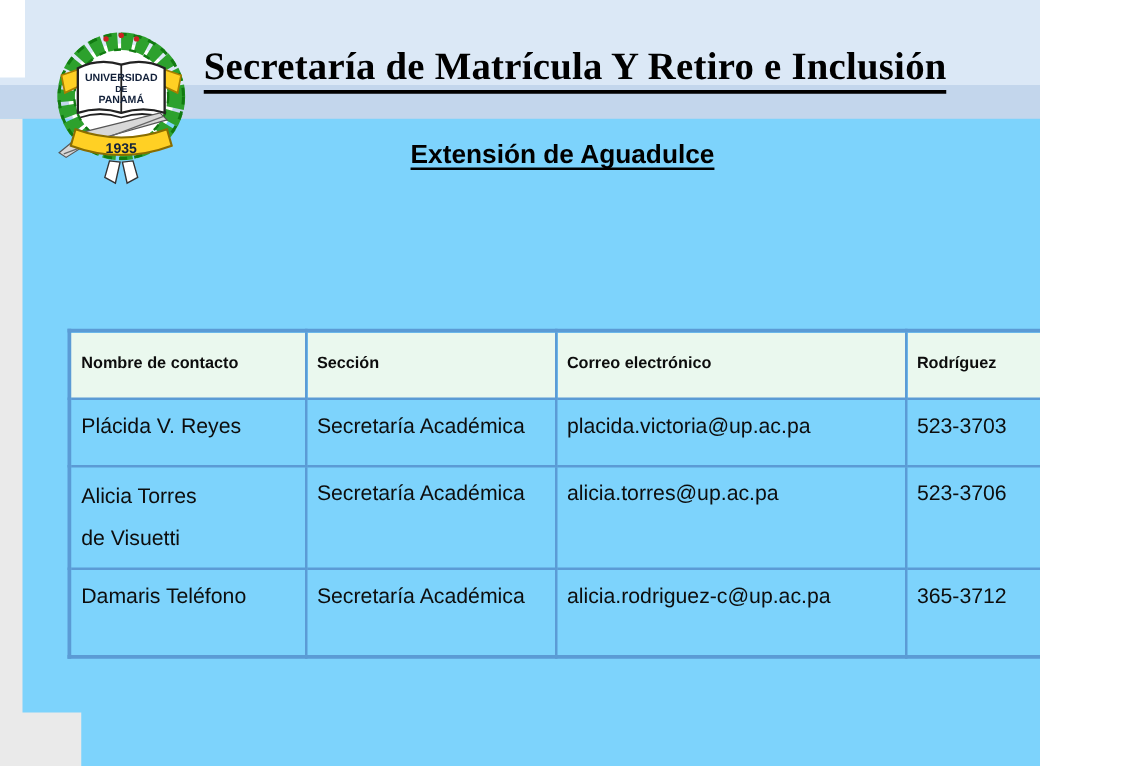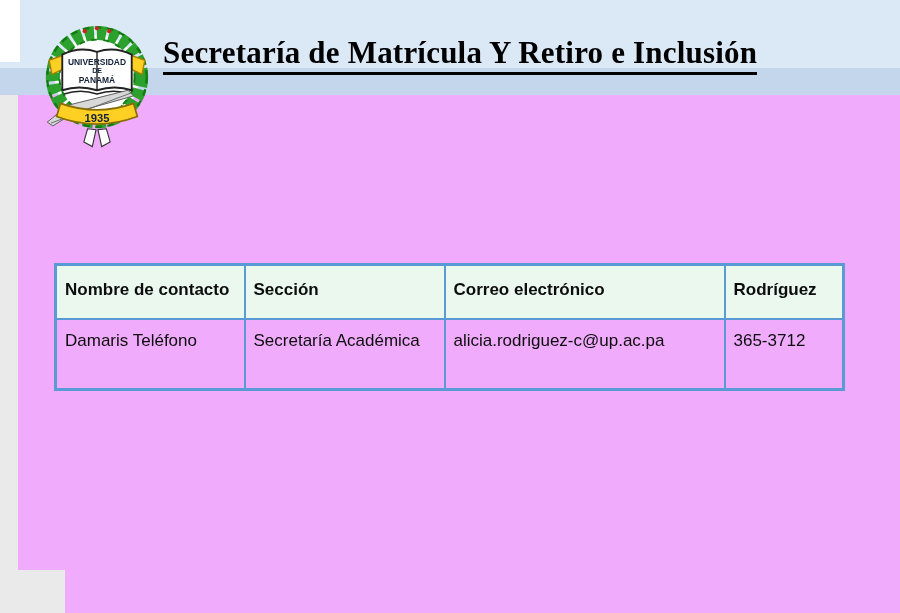--- a/index.html
+++ b/index.html
@@ -1,18 +1,18 @@
 <!DOCTYPE html>
 <html><head>
 <meta charset="utf-8">
 <style>
   html,body{margin:0;padding:0;background:#fff;}
   .slide{
-    position:relative; width:900px; height:613px; overflow:hidden;
-    background:#f0abfc;
+    position:relative; width:832px; height:613px; overflow:hidden;
+    background:#7dd3fc;
     font-family:"Liberation Sans", sans-serif;
     color:#111;
   }
   
   .top-block{position:absolute;left:0;top:0;width:900px;height:68px;background:#dbe8f6;}
   .top-band{position:absolute;left:0;top:68px;width:900px;height:27px;background:#c3d6ec;}
   .corner-white{position:absolute;left:0;top:0;width:20px;height:62px;background:#ffffff;}
   .left-strip{position:absolute;left:0;top:95px;width:18px;height:518px;background:#eaeaea;}
   .corner-gray{position:absolute;left:0;top:570px;width:65px;height:43px;background:#eaeaea;}
 
@@ -44,21 +44,21 @@
     border:3px solid #5b9bd5;
   }
   .contacts th,.contacts td{
     border:2px solid #5b9bd5;
     vertical-align:top;text-align:left;
     padding:10px 8px 6px 8px;
     font-size:17px;line-height:22px;color:#0d0d0d;
     overflow:hidden;
   }
   .contacts th{
-    background:#eaf8ee;font-size:17px;font-weight:bold;
+    background:#eaf8ee;font-size:13px;font-weight:bold;
     padding-top:13px;
   }
   tr.h54{height:54px;} tr.h72{height:72px;} tr.h71{height:71px;}
   td.multiline{white-space:pre-line;line-height:34px;padding-top:6px;}
 </style>
 </head>
 <body>
 
 <div class="slide">
 
@@ -98,37 +98,53 @@
 
       <path d="M22,116 Q65,132 108,116 L104,102 Q65,116 26,102 Z" fill="#ffd024" stroke="#8a6d00" stroke-width="1.8"></path>
       <text class="seal-text" x="65" y="122" font-size="12" text-anchor="middle" fill="#000">1935</text>
 
       <polygon points="55,129 64,130 60,148 51,143" fill="#ffffff" stroke="#333" stroke-width="1.2"></polygon>
       <polygon points="66,130 75,129 79,143 70,148" fill="#ffffff" stroke="#333" stroke-width="1.2"></polygon>
     </svg>
   </div>
 
   <h1 class="title">Secretaría de Matrícula Y Retiro e Inclusión</h1>
+  <div class="subtitle-wrap">
+    <h2 class="subtitle">Extensión de Aguadulce</h2>
+  </div>
 
   <table class="contacts">
     <colgroup>
       <col style="width:189px">
         <col style="width:200px">
         <col style="width:280px">
         <col style="width:119px">
     </colgroup>
     <thead>
       <tr class="h54">
         <th>Nombre de contacto</th>
         <th>Sección</th>
         <th>Correo electrónico</th>
         <th>Rodríguez</th>
       </tr>
     </thead>
     <tbody>
+      <tr class="h54">
+        <td>Plácida V. Reyes</td>
+        <td>Secretaría Académica</td>
+        <td>placida.victoria@up.ac.pa</td>
+        <td>523-3703</td>
+      </tr>
+      <tr class="h72">
+        <td class="multiline">Alicia Torres
+de Visuetti</td>
+        <td>Secretaría Académica</td>
+        <td>alicia.torres@up.ac.pa</td>
+        <td>523-3706</td>
+      </tr>
       <tr class="h71">
         <td>Damaris Teléfono</td>
         <td>Secretaría Académica</td>
         <td>alicia.rodriguez-c@up.ac.pa</td>
         <td>365-3712</td>
       </tr>
     </tbody>
   </table>
 
 </div>

